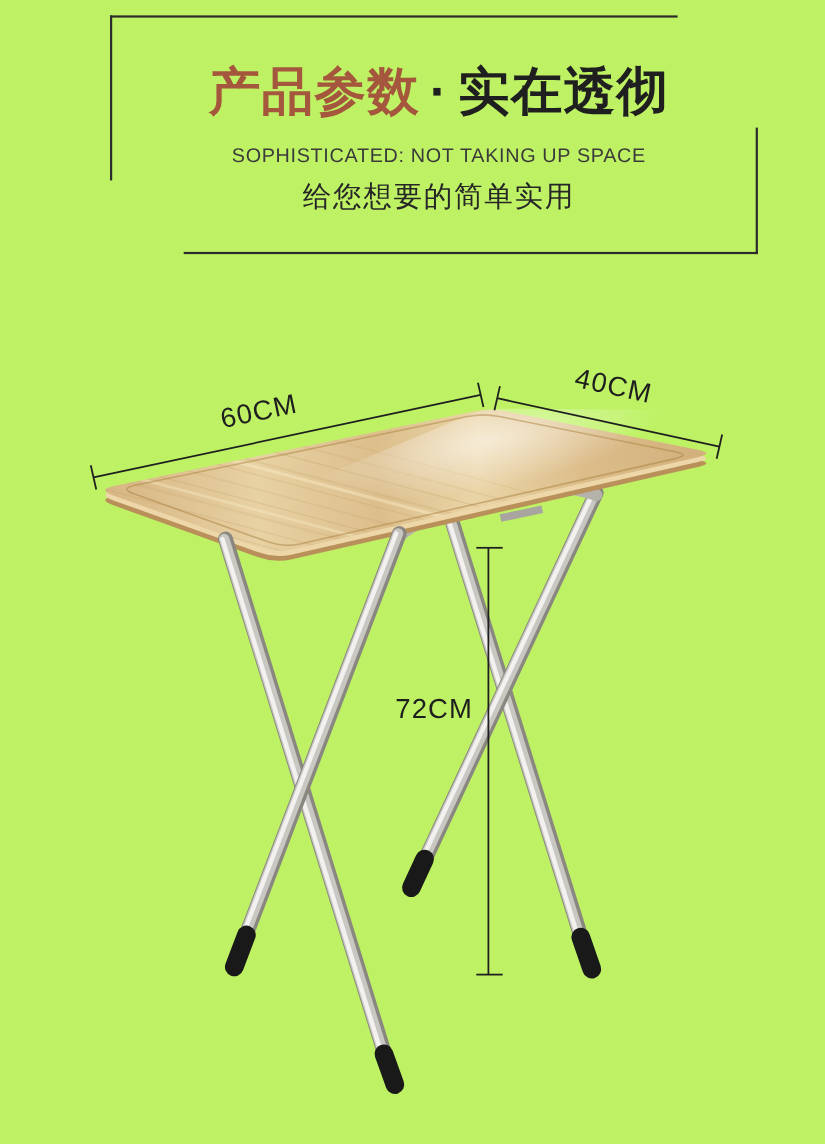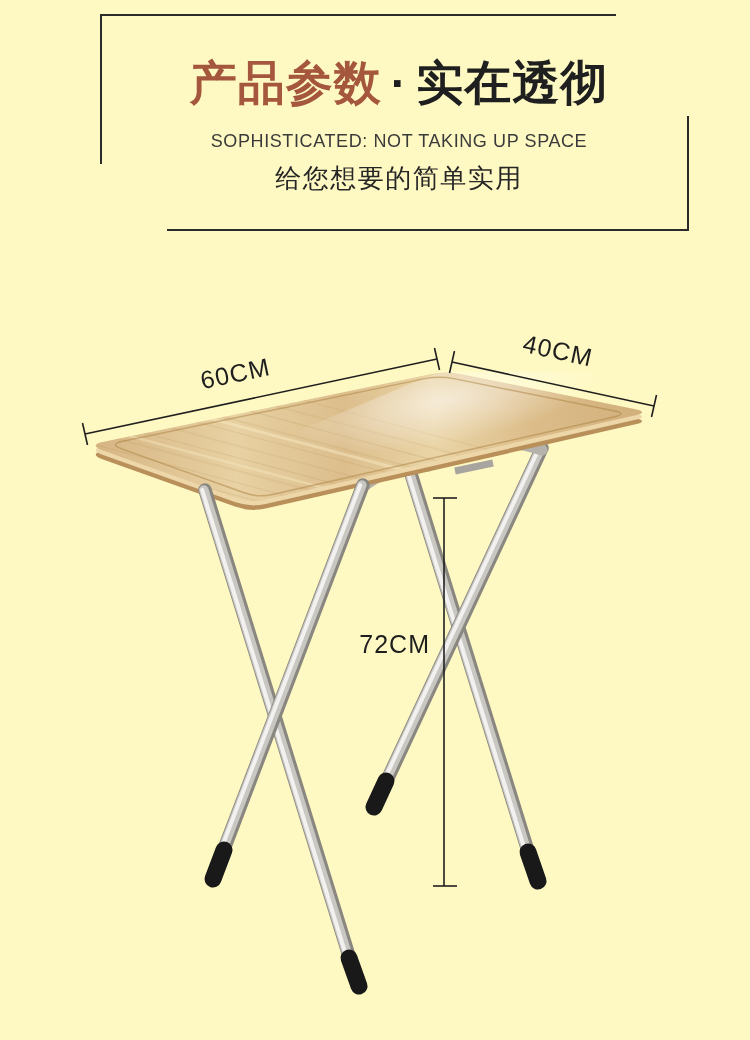--- a/index.html
+++ b/index.html
@@ -1,16 +1,16 @@
 <!DOCTYPE html>
 <html><head>
 <meta charset="utf-8">
 <style>
   html,body{margin:0;padding:0;background:#ffffff;}
-  .page{position:relative;width:750px;height:1040px;background:#fef9c3;overflow:hidden;
+  .page{position:relative;width:750px;height:1040px;background:#bef264;overflow:hidden;
         font-family:"Liberation Sans","DejaVu Sans",sans-serif;}
   
   .frame{position:absolute;}
   .frame-tl{left:100px;top:14px;width:514px;height:148px;
             border-top:2px solid #2b2b2b;border-left:2px solid #2b2b2b;}
   .frame-br{left:167px;top:116px;width:520px;height:113px;
             border-right:2px solid #2b2b2b;border-bottom:2px solid #2b2b2b;}
   
   .hdr-line{position:absolute;left:48px;right:0;text-align:center;}
   .title{top:57px;font-size:47px;font-weight:bold;color:#1f1f1f;letter-spacing:1px;line-height:1.1;}

